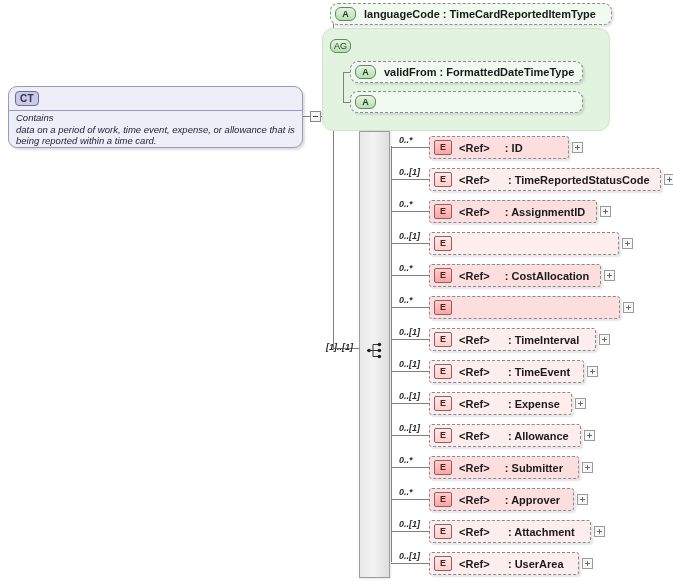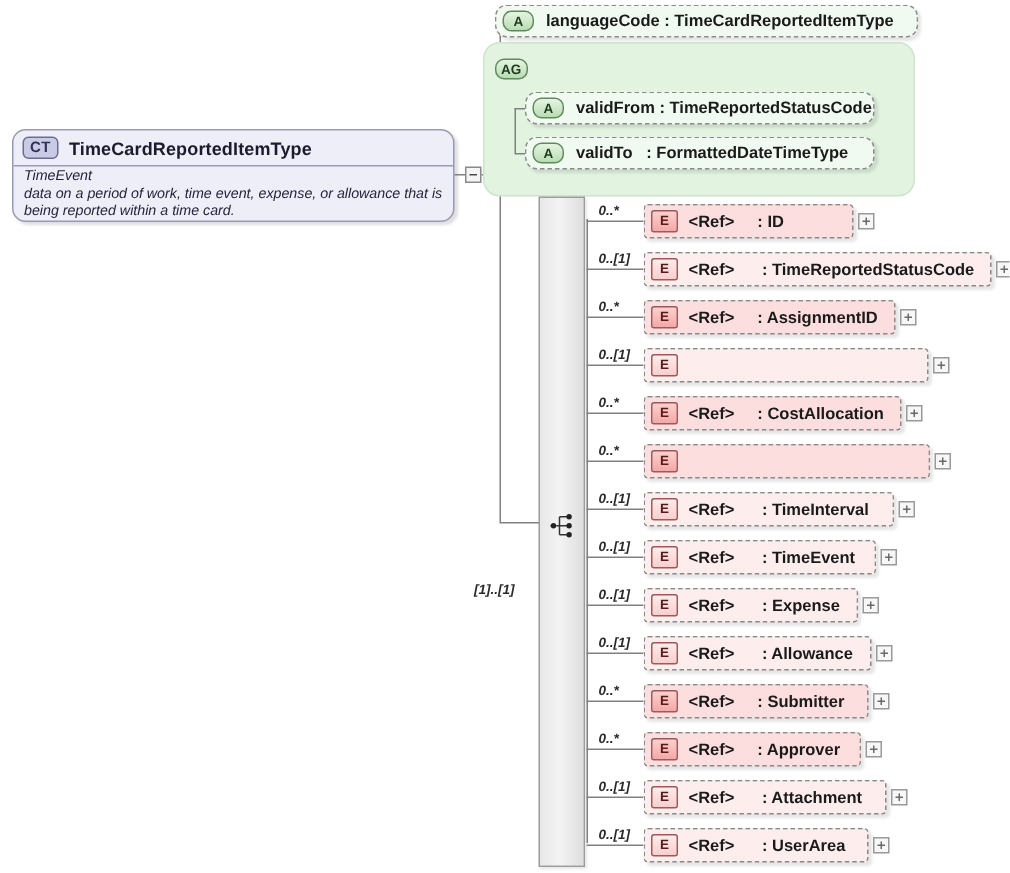--- a/index.html
+++ b/index.html
@@ -69,21 +69,21 @@
   }
   .badge-a{
     display:inline-block;min-width:13px;text-align:center;
     font-size:9px;font-weight:bold;color:#1d3d1d;
     background:linear-gradient(#e5f4e2,#b9ddb3);
     border:1px solid #5f8a5c;border-radius:6px;
     line-height:12px;padding:0 3px;margin-right:8px;
   }
   .badge-ag{
     display:inline-block;text-align:center;
-    font-size:9px;font-weight:bold;color:#1d3d1d;
+    font-size:9px;font-weight:normal;color:#1d3d1d;
     background:linear-gradient(#e5f4e2,#b9ddb3);
     border:1px solid #5f8a5c;border-radius:6px;
     line-height:12px;padding:0 3px;margin-right:0;
   }
   .attr-txt{font-size:11px;font-weight:bold;color:#1a1a1a;white-space:pre;}
 
   
   .ag-head{
     position:absolute;left:330px;top:36px;height:20px;
     display:flex;align-items:center;
@@ -133,24 +133,23 @@
   }
 </style>
 </head>
 <body>
 
 <div id="canvas">
 
   <div class="abs ct-box">
     <div class="ct-head">
       <span class="ct-tag">CT</span>
-      <span class="ct-title">TimeCardReportedItemType</span>
     </div>
     <div class="ct-desc">
-      <div>TimeEvent</div>
+      <div>Contains</div>
       <div>data on a period of work, time event, expense, or allowance that is being reported within a time card.</div>
     </div>
   </div>
 
   <div class="abs line-h" style="left:303px;top:116px;width:7px;"></div>
   <div class="abs toggle" style="left:310px;top:111px;"></div>
   <div class="abs line-h" style="left:321px;top:116px;width:12px;"></div>
 
   <div class="abs line-v" style="left:333px;top:14px;height:334px;"></div>
 
@@ -170,28 +169,27 @@
   <div class="ag-head">
     <span class="badge-ag">AG</span>
   </div>
 
   <div class="abs line-v" style="left:343px;top:72px;height:30px;"></div>
   <div class="abs line-h" style="left:343px;top:72px;width:8px;"></div>
   <div class="abs line-h" style="left:343px;top:102px;width:8px;"></div>
 
   <div class="abs attr" style="left:350px;top:61px;width:233px;">
     <span class="badge-a">A</span>
-    <span class="attr-txt">validFrom : TimeReportedStatusCode</span>
+    <span class="attr-txt">validFrom : FormattedDateTimeType</span>
   </div>
   <div class="abs attr" style="left:350px;top:91px;width:233px;">
     <span class="badge-a">A</span>
-    <span class="attr-txt">validTo   : FormattedDateTimeType</span>
-  </div>
-
-  <div class="abs card" style="left:316px;top:342px;margin-top:46px;">[1]..[1]</div>
+  </div>
+
+  <div class="abs card" style="left:326px;top:342px;">[1]..[1]</div>
   <div class="abs seq-rect"></div>
   <svg class="abs seq-icon" viewBox="0 0 18 17">
     <line x1="1" y1="8.5" x2="5" y2="8.5" stroke="#333" stroke-width="1"></line>
     <line x1="7" y1="2.5" x2="7" y2="14.5" stroke="#333" stroke-width="1"></line>
     <line x1="5" y1="8.5" x2="7" y2="8.5" stroke="#333" stroke-width="1"></line>
     <line x1="7" y1="2.5" x2="12" y2="2.5" stroke="#333" stroke-width="1"></line>
     <line x1="7" y1="8.5" x2="12" y2="8.5" stroke="#333" stroke-width="1"></line>
     <line x1="7" y1="14.5" x2="12" y2="14.5" stroke="#333" stroke-width="1"></line>
     <circle cx="3" cy="8.5" r="1.8" fill="#222"></circle>
     <circle cx="13.4" cy="2.5" r="1.8" fill="#222"></circle>

